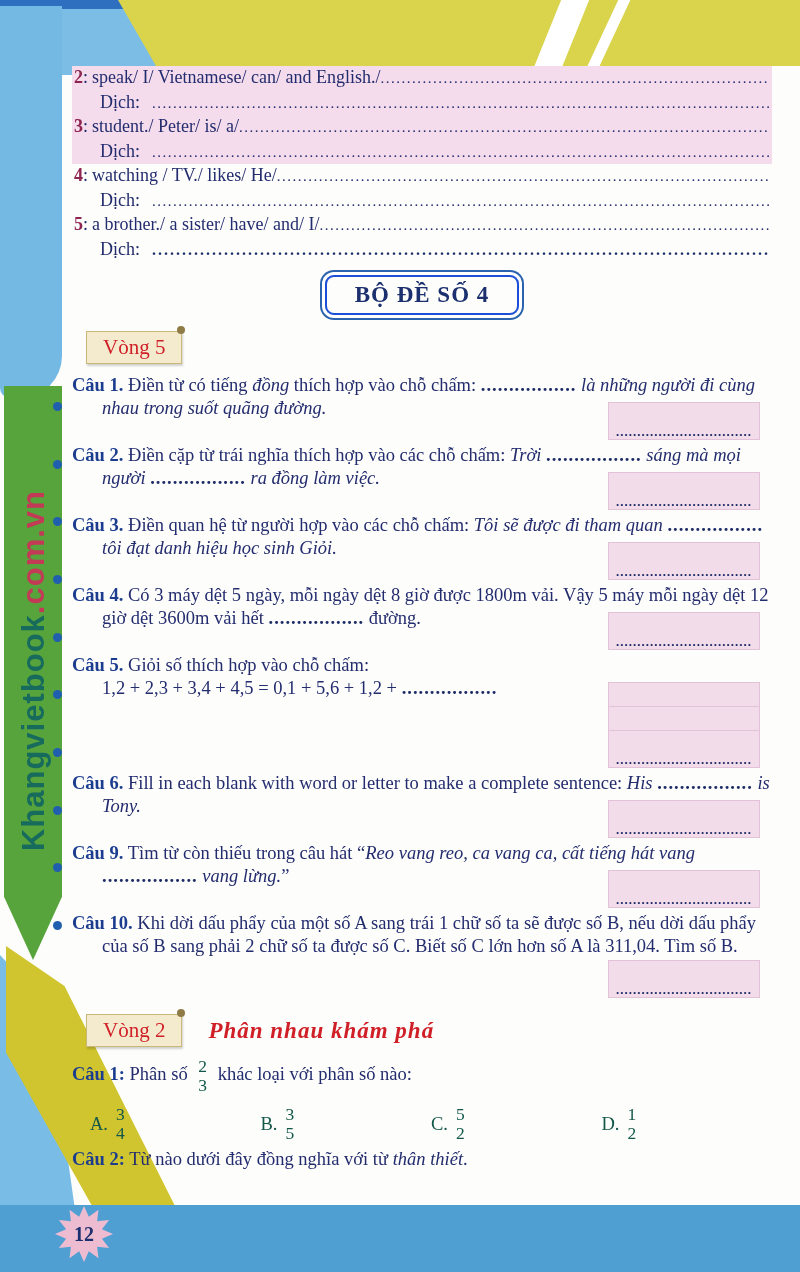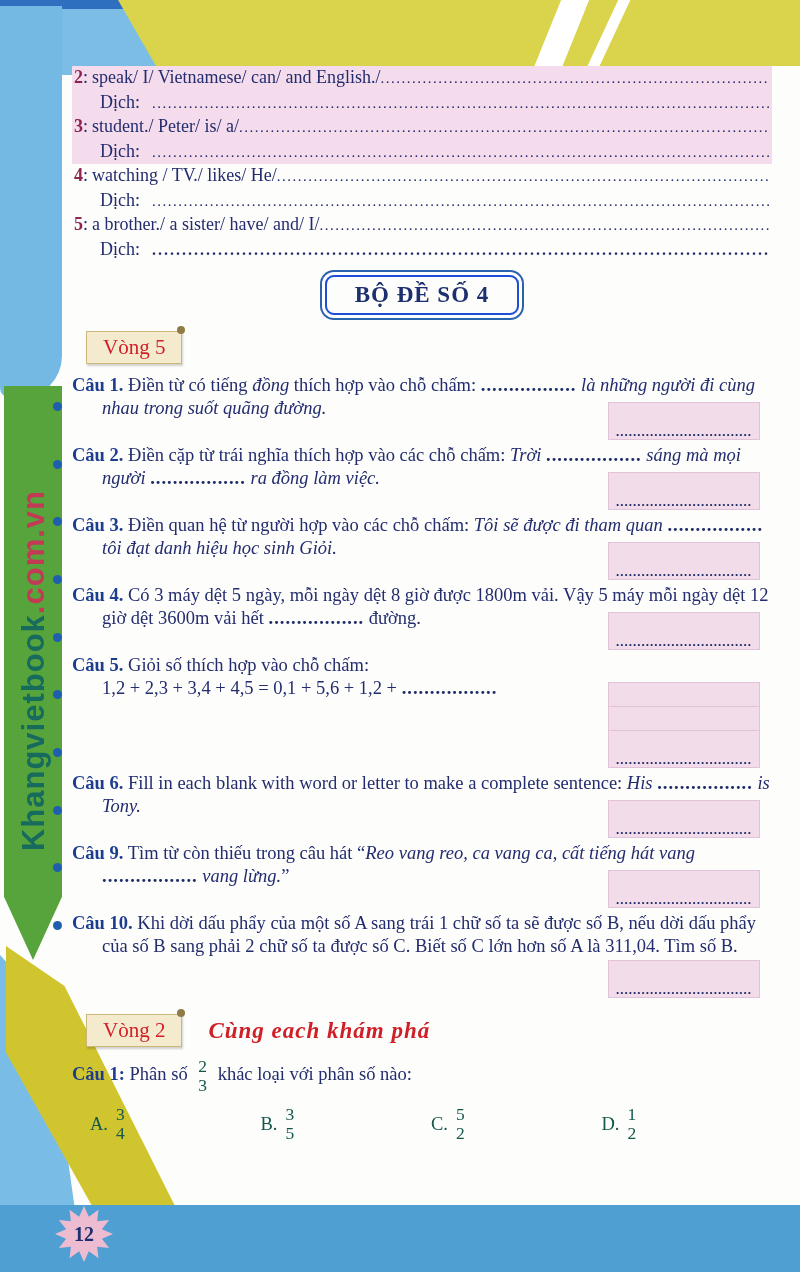--- a/index.html
+++ b/index.html
@@ -233,21 +233,21 @@
   </div>
   <div class="q">
     <p class="qtext"><span class="seg-l">Câu 10.</span><span class="seg-n"> Khi dời dấu phẩy của một số A sang trái 1 chữ số ta sẽ được số B, nếu dời dấu phẩy của số B sang phải 2 chữ số ta được số C. Biết số C lớn hơn số A là 311,04. Tìm số B.</span></p>
     <div class="abox low">
         <span class="abox-dots">................................</span>
       </div>
   </div>
 
   <div class="roundrow">
     <span class="banner"><span>Vòng 2</span><span class="pin"></span></span>
-    <span class="roundhead">Cùng each khám phá</span>
+    <span class="roundhead">Phân nhau khám phá</span>
   </div>
 
   <div class="r2q">
     <span class="r2label">Câu 1:</span><span class="seg-n"> Phân số</span>
     <span class="frac">
         <span>2</span>
         <span>3</span>
       </span>
     <span class="seg-n">khác loại với phân số nào:</span>
   </div>
@@ -275,14 +275,17 @@
       </span>
     <span class="opt">
         <span class="optlabel">D.</span>
         <span class="frac">
           <span>1</span>
           <span>2</span>
         </span>
       </span>
   </div>
 
+  <div class="r2q">
+    <span class="r2label">Câu 2:</span><span class="seg-n"> Từ nào dưới đây đồng nghĩa với từ </span><span class="seg-n r2term">thân thiết</span><span class="seg-n">.</span>
+  </div>
 
 </div>
 
 </body></html>

